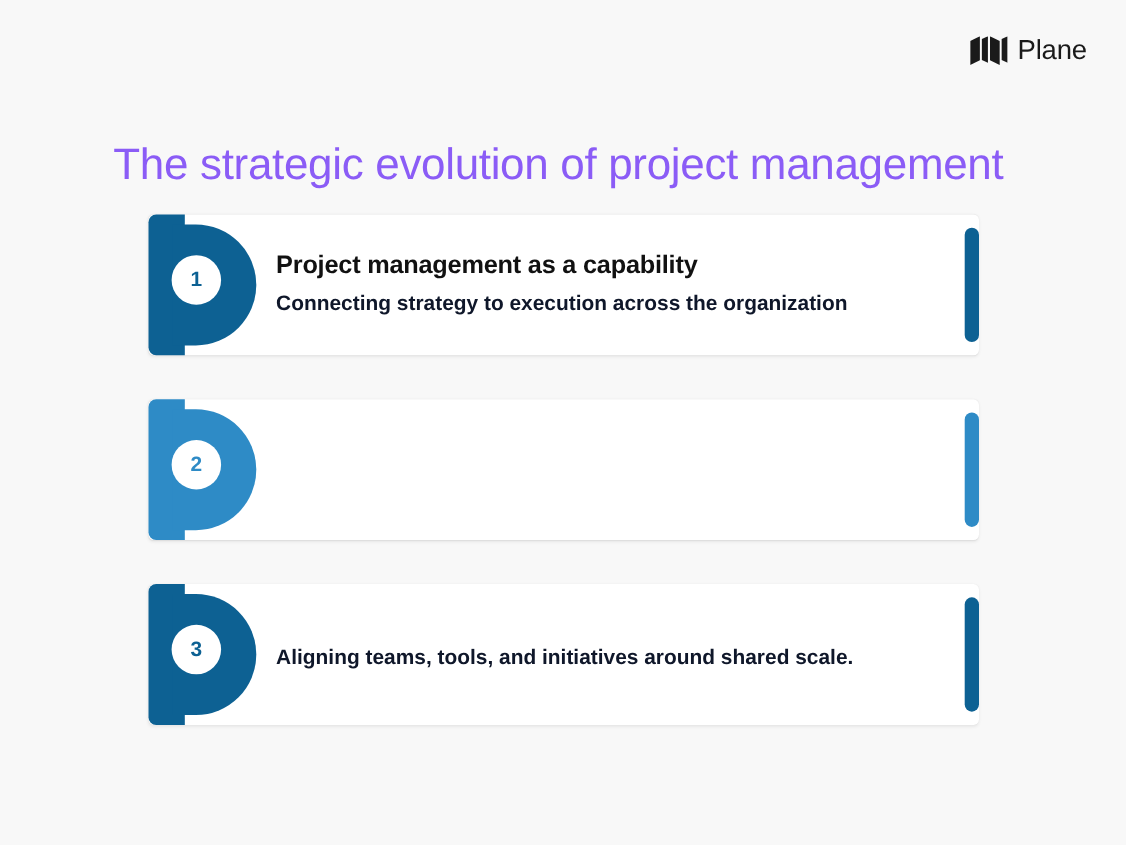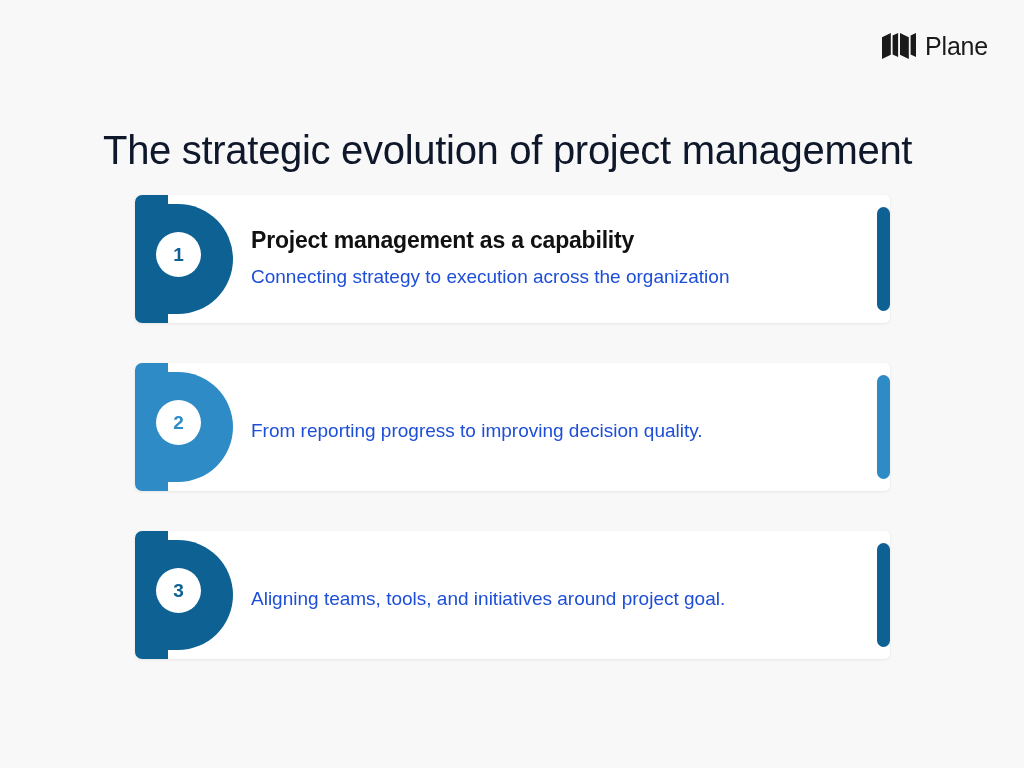--- a/index.html
+++ b/index.html
@@ -37,21 +37,21 @@
     line-height: 1;
   }
 
   
   .page-title {
     position: absolute;
     top: 100px;
     left: 103px;
     font-size: 40px;
     font-weight: 400;
-    color: #0f172a;
+    color: #8b5cf6;
     letter-spacing: -0.3px;
     line-height: 1.15;
     white-space: nowrap;
   }
 
   
   .card-stack {
     position: absolute;
     top: 195px;
     left: 135px;
@@ -135,22 +135,22 @@
   }
   .card-heading {
     font-size: 23px;
     font-weight: 700;
     color: #111111;
     line-height: 1.2;
     letter-spacing: -0.2px;
   }
   .card-text {
     font-size: 19px;
-    font-weight: 400;
-    color: #1d4ed8;
+    font-weight: 700;
+    color: #0f172a;
     line-height: 1.42;
     margin-top: 9px;
     max-width: 600px;
   }
 </style>
 </head>
 <body style="background: rgb(248, 248, 248);">
 
 <div class="brand">
   <svg class="brand-mark" viewBox="0 0 34 26" aria-hidden="true">
@@ -183,32 +183,31 @@
 
   <div class="card">
     <div class="marker">
       <div class="marker-stem" style="background: rgb(46, 139, 198);"></div>
       <div class="marker-bowl" style="background: rgb(46, 139, 198);"></div>
       <div class="marker-disc">
         <span class="marker-num" style="color: rgb(46, 139, 198);">2</span>
       </div>
     </div>
     <div class="card-body">
-      <div class="card-text">From reporting progress to improving decision quality.</div>
     </div>
     <div class="accent-bar" style="background: rgb(46, 139, 198);"></div>
   </div>
 
   <div class="card">
     <div class="marker">
       <div class="marker-stem" style="background: rgb(13, 97, 147);"></div>
       <div class="marker-bowl" style="background: rgb(13, 97, 147);"></div>
       <div class="marker-disc">
         <span class="marker-num" style="color: rgb(13, 97, 147);">3</span>
       </div>
     </div>
     <div class="card-body">
-      <div class="card-text">Aligning teams, tools, and initiatives around project goal.</div>
+      <div class="card-text">Aligning teams, tools, and initiatives around shared scale.</div>
     </div>
     <div class="accent-bar" style="background: rgb(13, 97, 147);"></div>
   </div>
 
 </div>
 
 </body></html>

